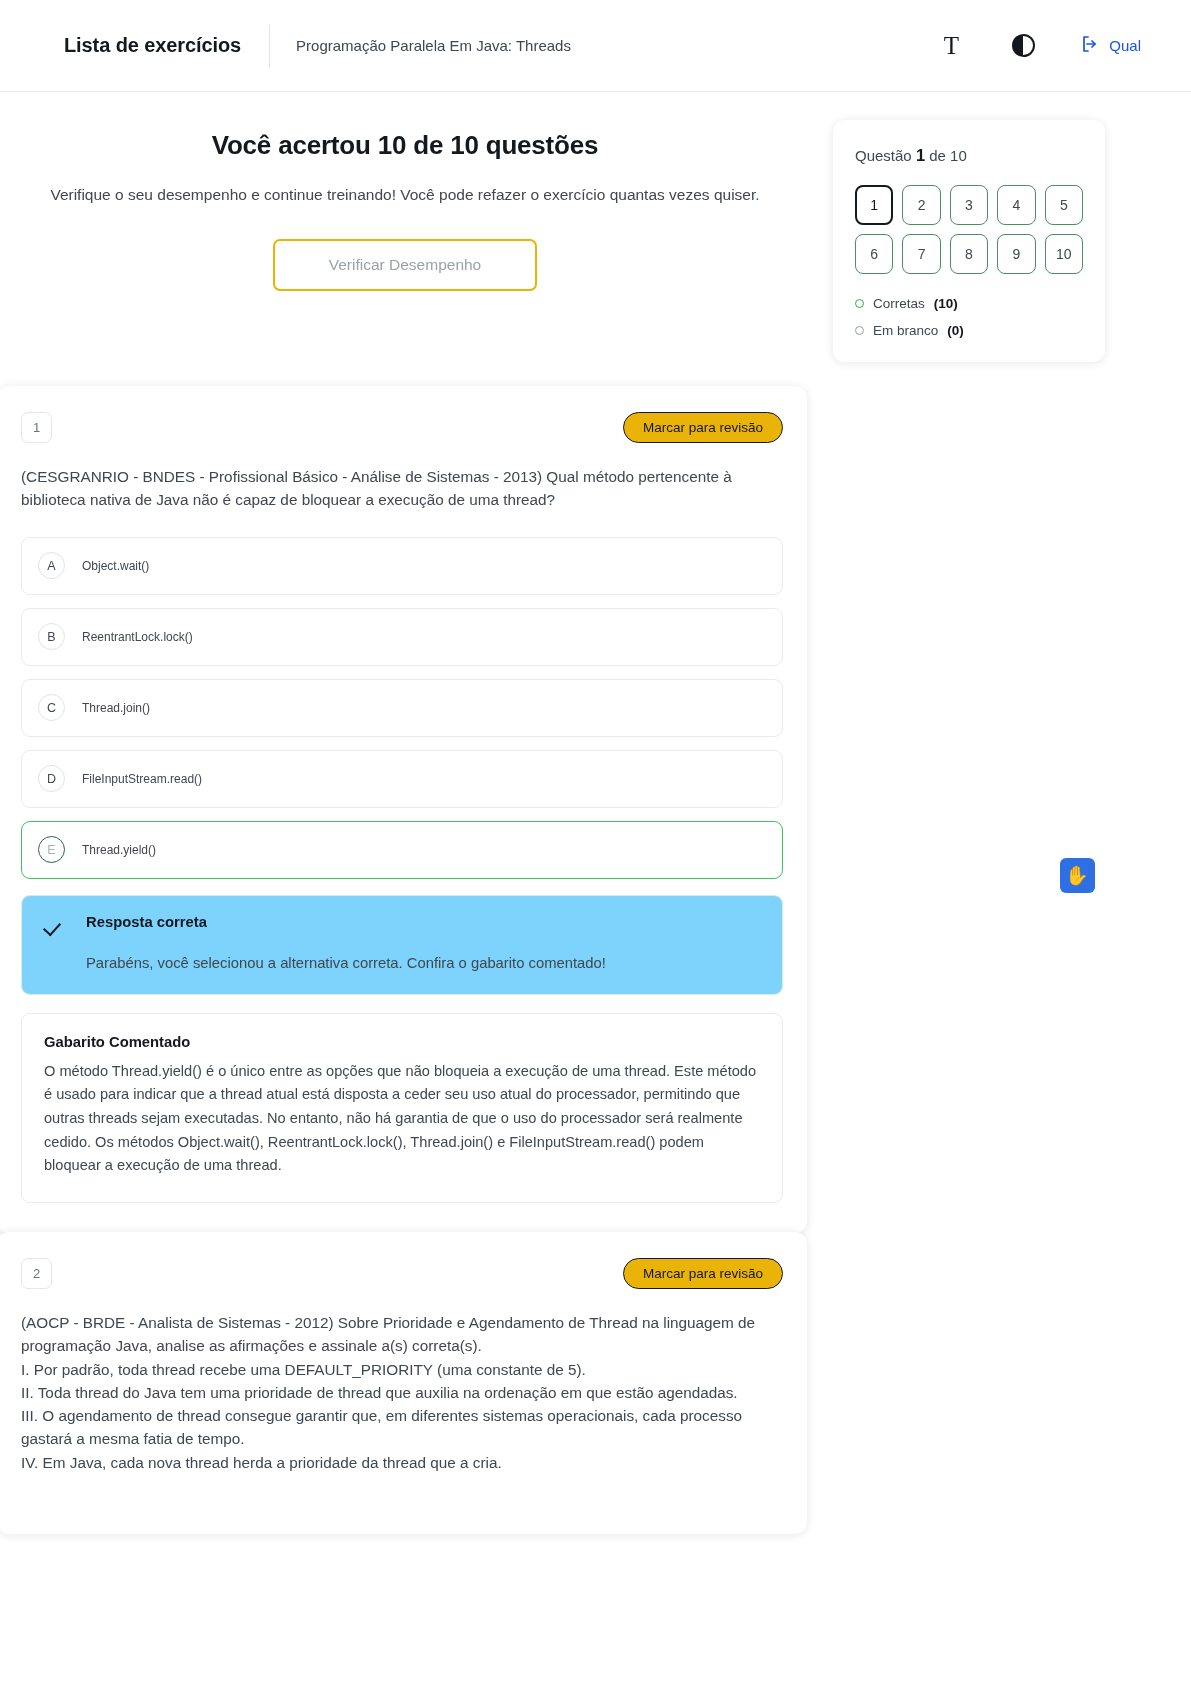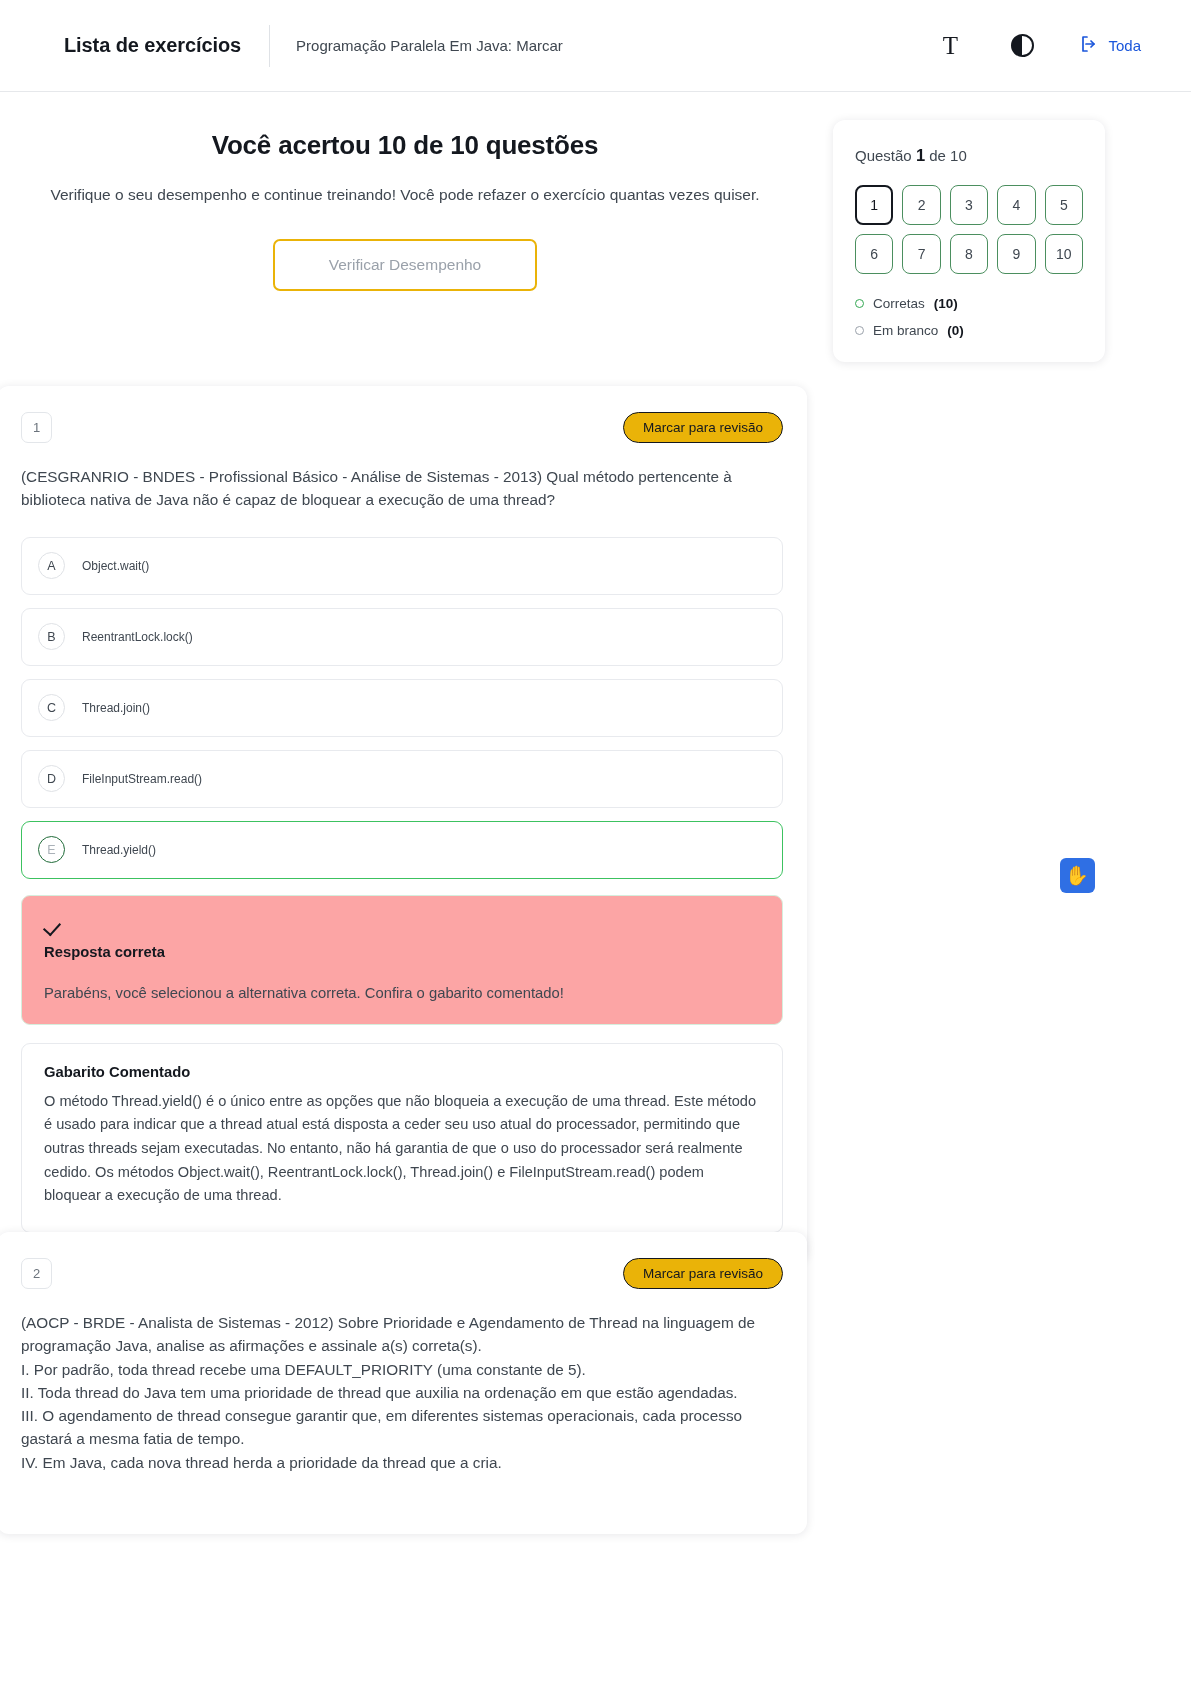--- a/index.html
+++ b/index.html
@@ -197,23 +197,22 @@
   .alt .alt-text { margin-left: 17px; font-size: 12px; color: #3f4750; }
   .alt.correct { border: 1.6px solid #3cc260; }
   .alt.correct .bubble { border: 1.6px solid #1f6b38; color: #aab1b8; }
 
   .feedback {
     margin-top: 16px;
     border: 1px solid #d6eedd;
     border-radius: 9px;
     padding: 18px 20px 20px 22px;
     display: flex;
-    gap: 5px;
-    background: #fca5a5;
-    flex-direction: column;
+    gap: 20px;
+    background: #7dd3fc;
   }
   .check {
     width: 22px; min-width: 22px; height: 22px;
     margin-top: 3px;
     position: relative;
   }
   .check::after {
     content: "";
     position: absolute;
     left: 3px; top: 2px;
@@ -248,38 +247,38 @@
     line-height: 1;
     color: #ffffff;
   }
 </style>
 </head>
 <body>
 
 <div class="topbar">
   <div class="brand">Lista de exercícios</div>
   <div class="vsep"></div>
-  <div class="course-name">Programação Paralela Em Java: Marcar</div>
+  <div class="course-name">Programação Paralela Em Java: Threads</div>
 
   <div class="header-tools">
     <button class="icon-btn">
       <span class="tsize">T</span>
     </button>
     <button class="icon-btn">
       <span class="contrast-circle"></span>
     </button>
     <button class="logout">
       <span>
         <svg width="20" height="20" viewBox="0 0 20 20" fill="none" aria-hidden="true">
           <path d="M8 3H4v14h4" stroke="#1a56db" stroke-width="1.7" stroke-linecap="round" stroke-linejoin="round"></path>
           <path d="M12 7l3 3-3 3" stroke="#1a56db" stroke-width="1.7" stroke-linecap="round" stroke-linejoin="round"></path>
           <path d="M15 10H7" stroke="#1a56db" stroke-width="1.7" stroke-linecap="round"></path>
         </svg>
       </span>
-      <span>Toda</span>
+      <span>Qual</span>
     </button>
   </div>
 </div>
 
 <div class="page">
 
   <div class="result-head">
     <div class="result-title">Você acertou 10 de 10 questões</div>
     <div class="result-sub">Verifique o seu desempenho e continue treinando! Você pode refazer o exercício quantas vezes quiser.</div>
     <button class="perf-btn">Verificar Desempenho</button>

